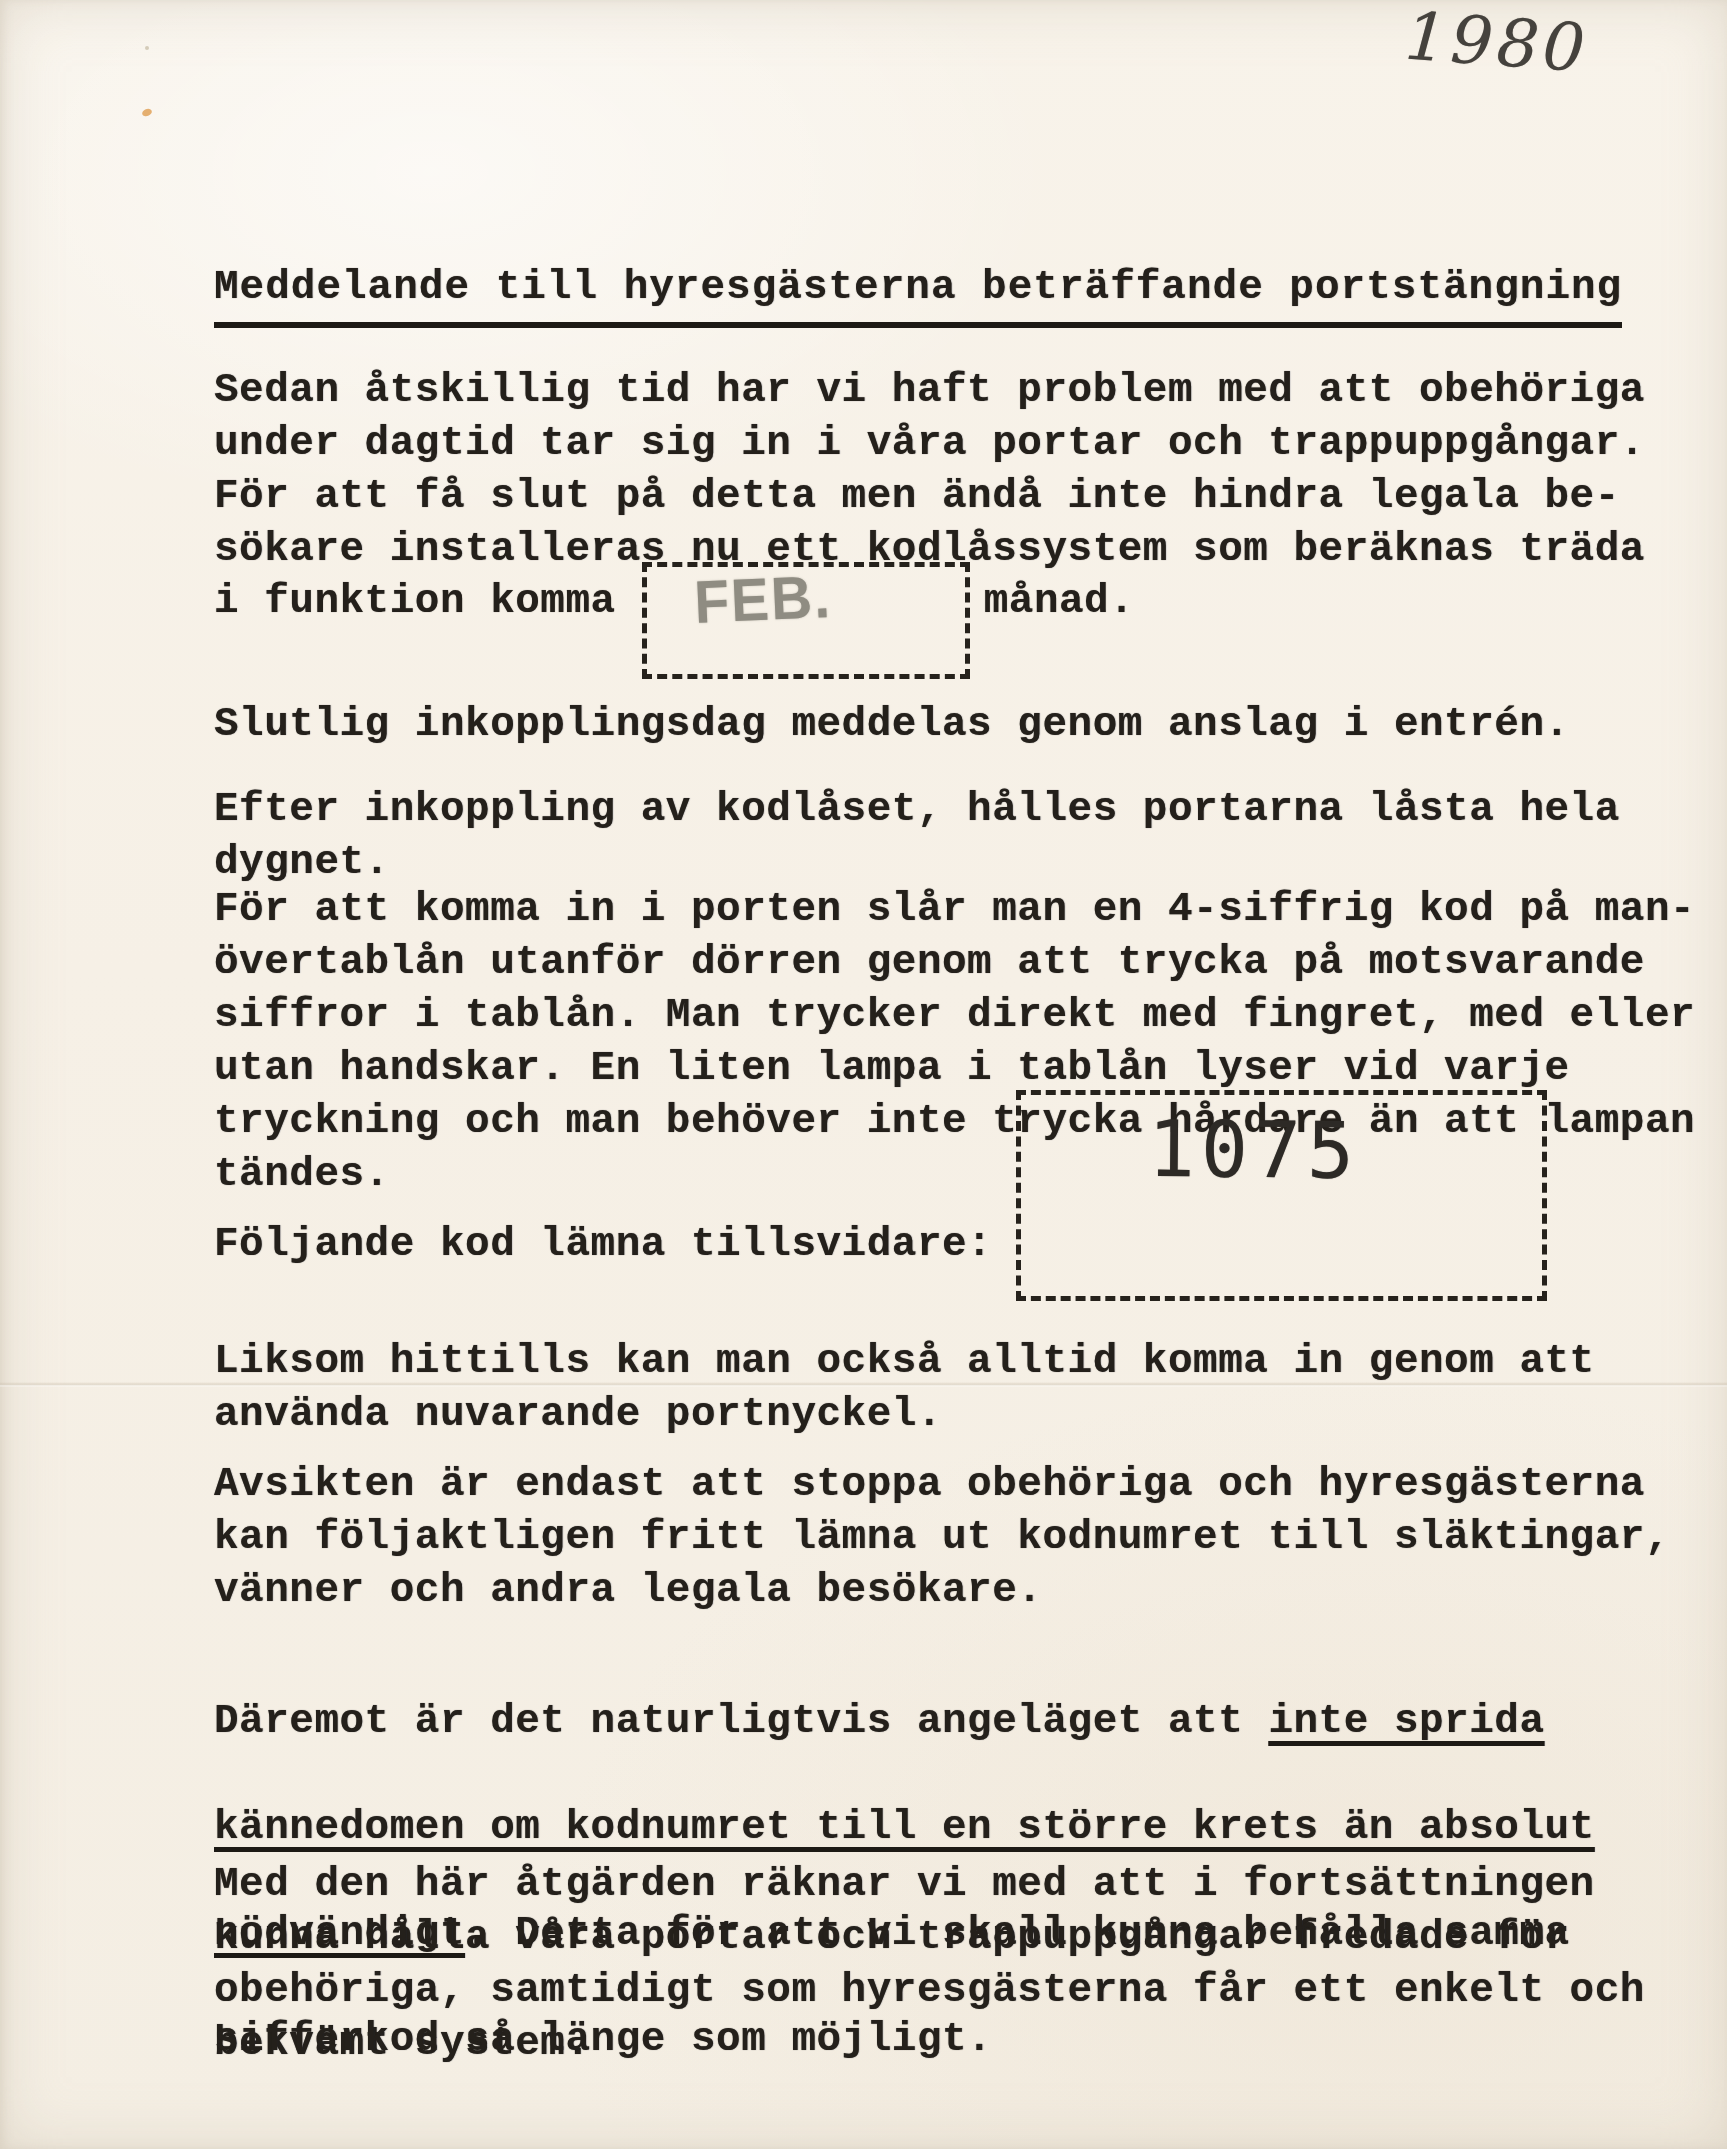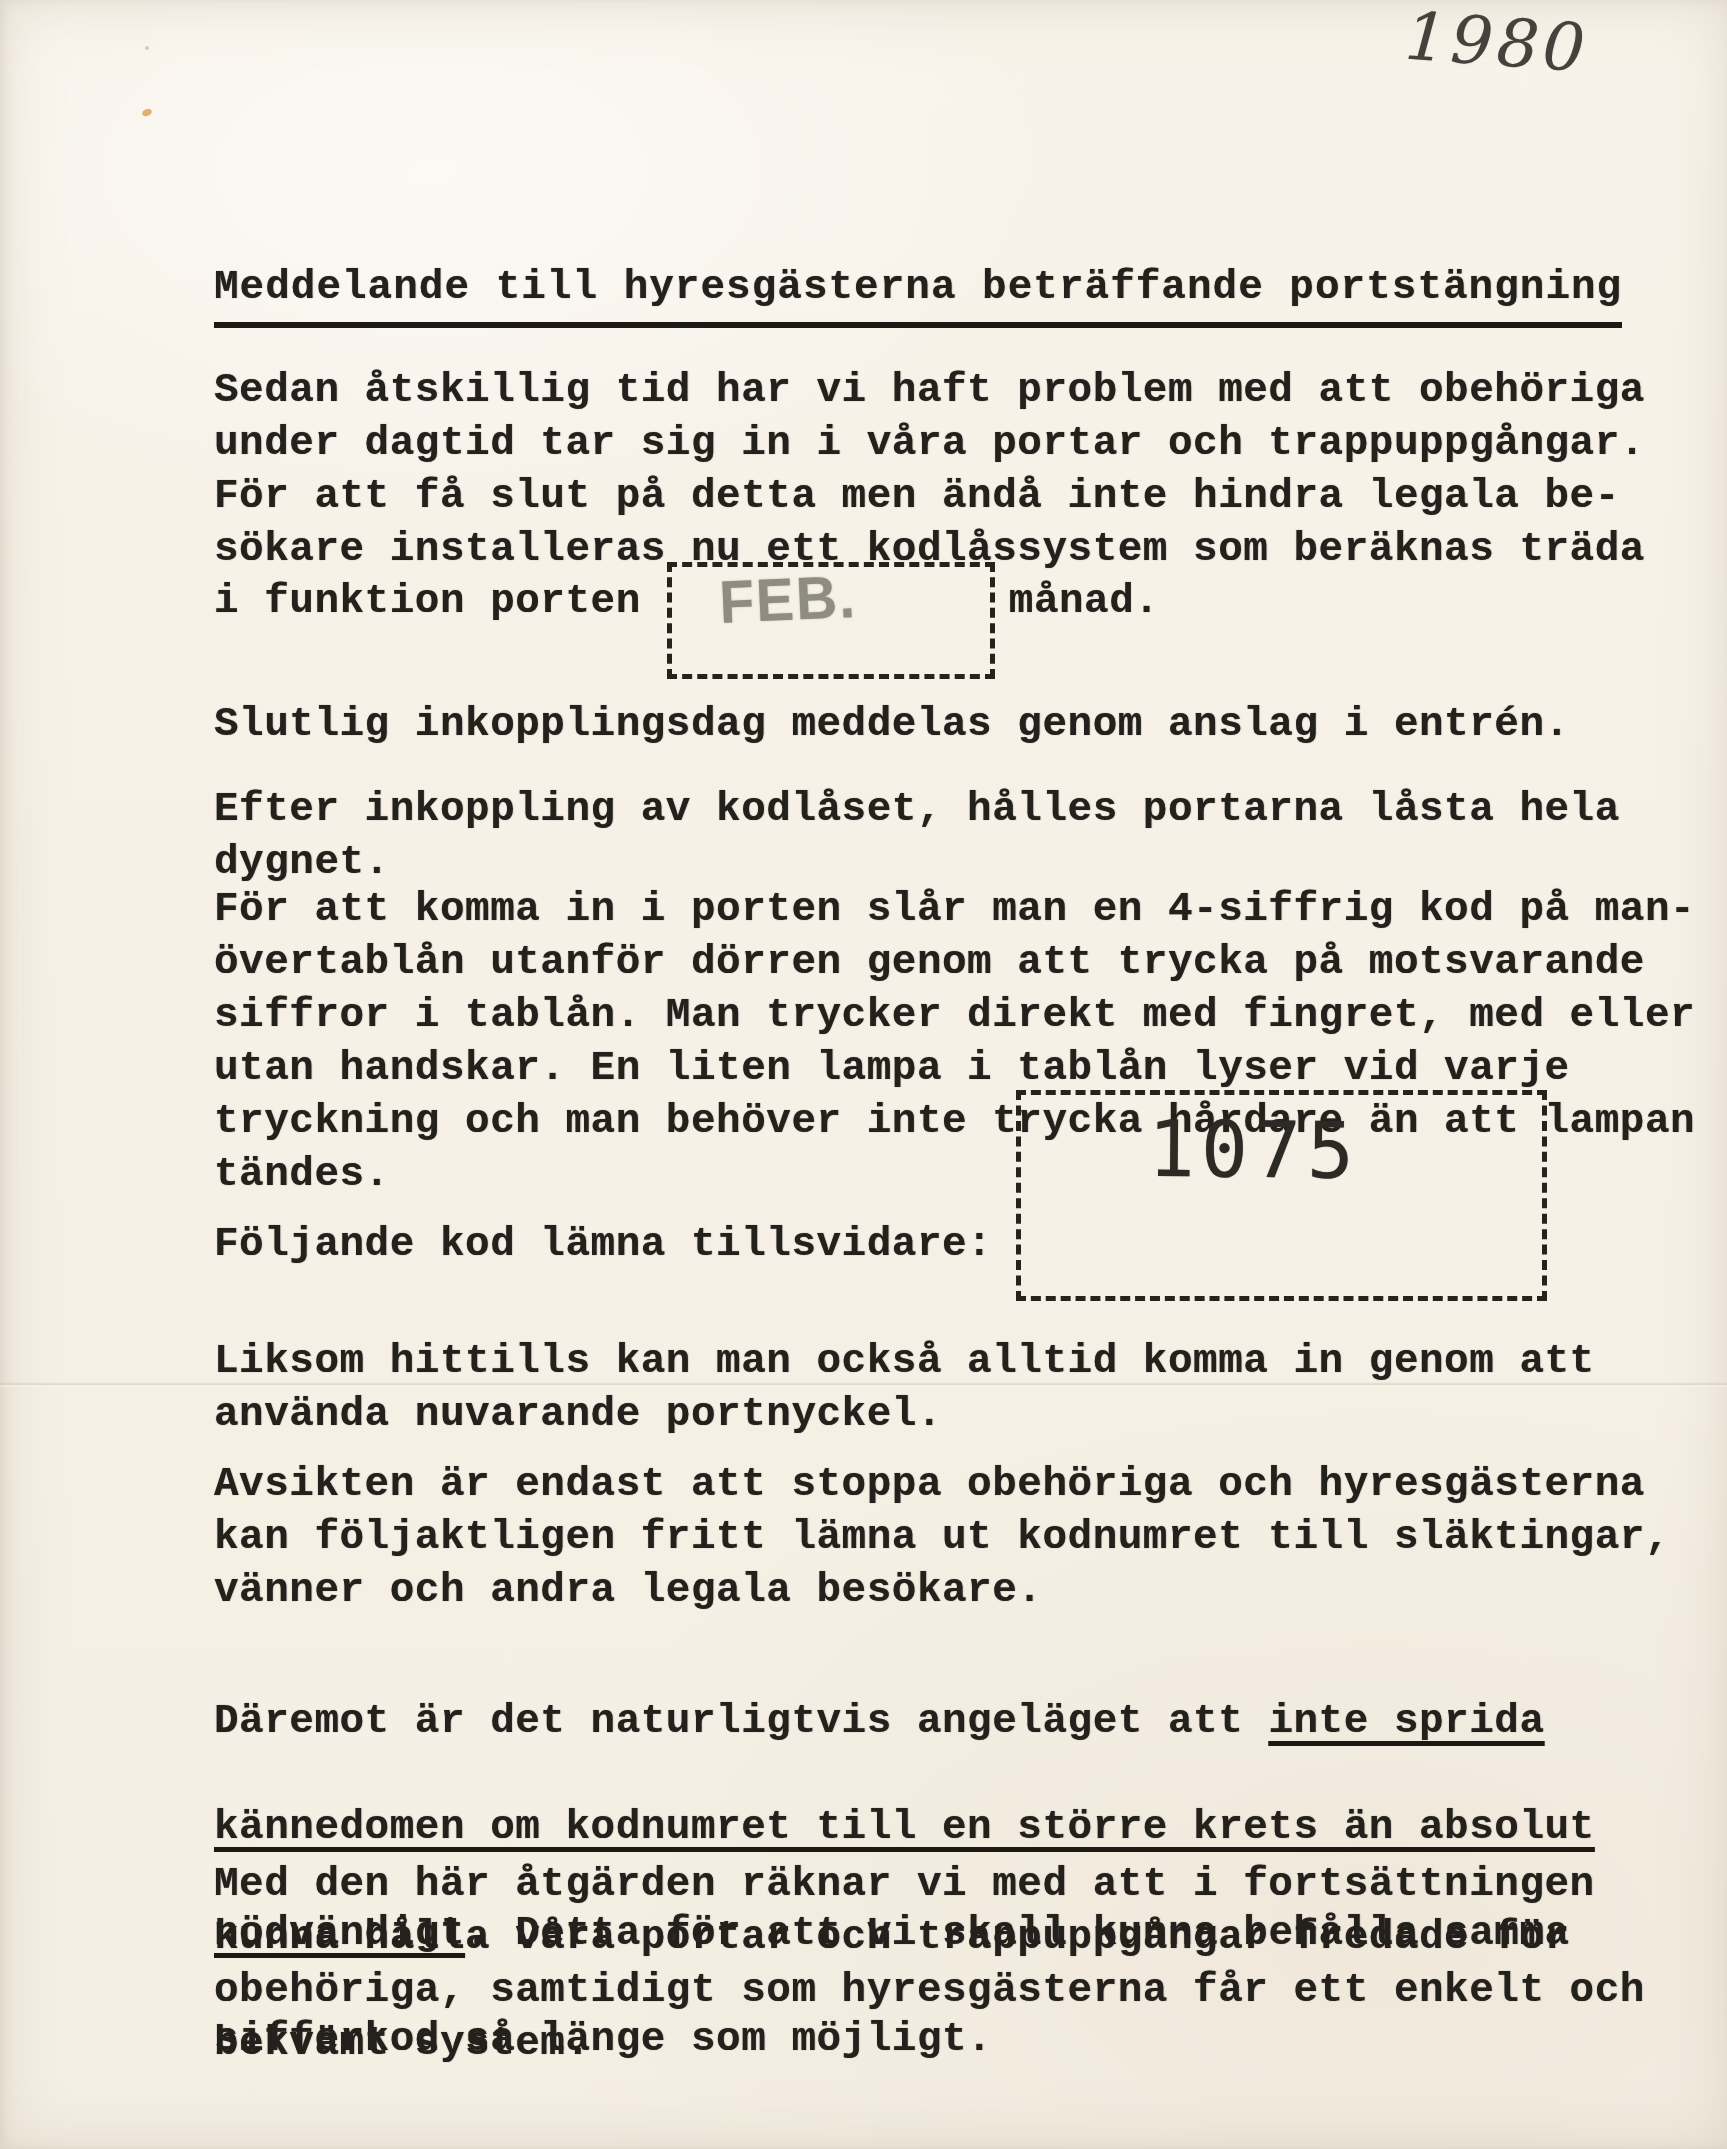--- a/index.html
+++ b/index.html
@@ -115,21 +115,21 @@
   <div class="year">1980</div>
 
   <div class="tw" style="top:364px">Sedan åtskillig tid har vi haft problem med att obehöriga
 under dagtid tar sig in i våra portar och trappuppgångar.
 För att få slut på detta men ändå inte hindra legala be-
 sökare installeras nu ett kodlåssystem som beräknas träda</div>
 
   <div class="tw title">Meddelande till hyresgästerna beträffande portstängning</div>
 
   <div class="line5row">
-    <span class="txt">i funktion porten</span>
+    <span class="txt">i funktion komma</span>
     <span class="stampbox">
       <span class="stamp">FEB.</span>
     </span>
     <span class="txt suffix">månad.</span>
   </div>
 
   <div class="tw" style="top:698px">Slutlig inkopplingsdag meddelas genom anslag i entrén.</div>
 
   <div class="tw" style="top:783px">Efter inkoppling av kodlåset, hålles portarna låsta hela
 dygnet.</div>

